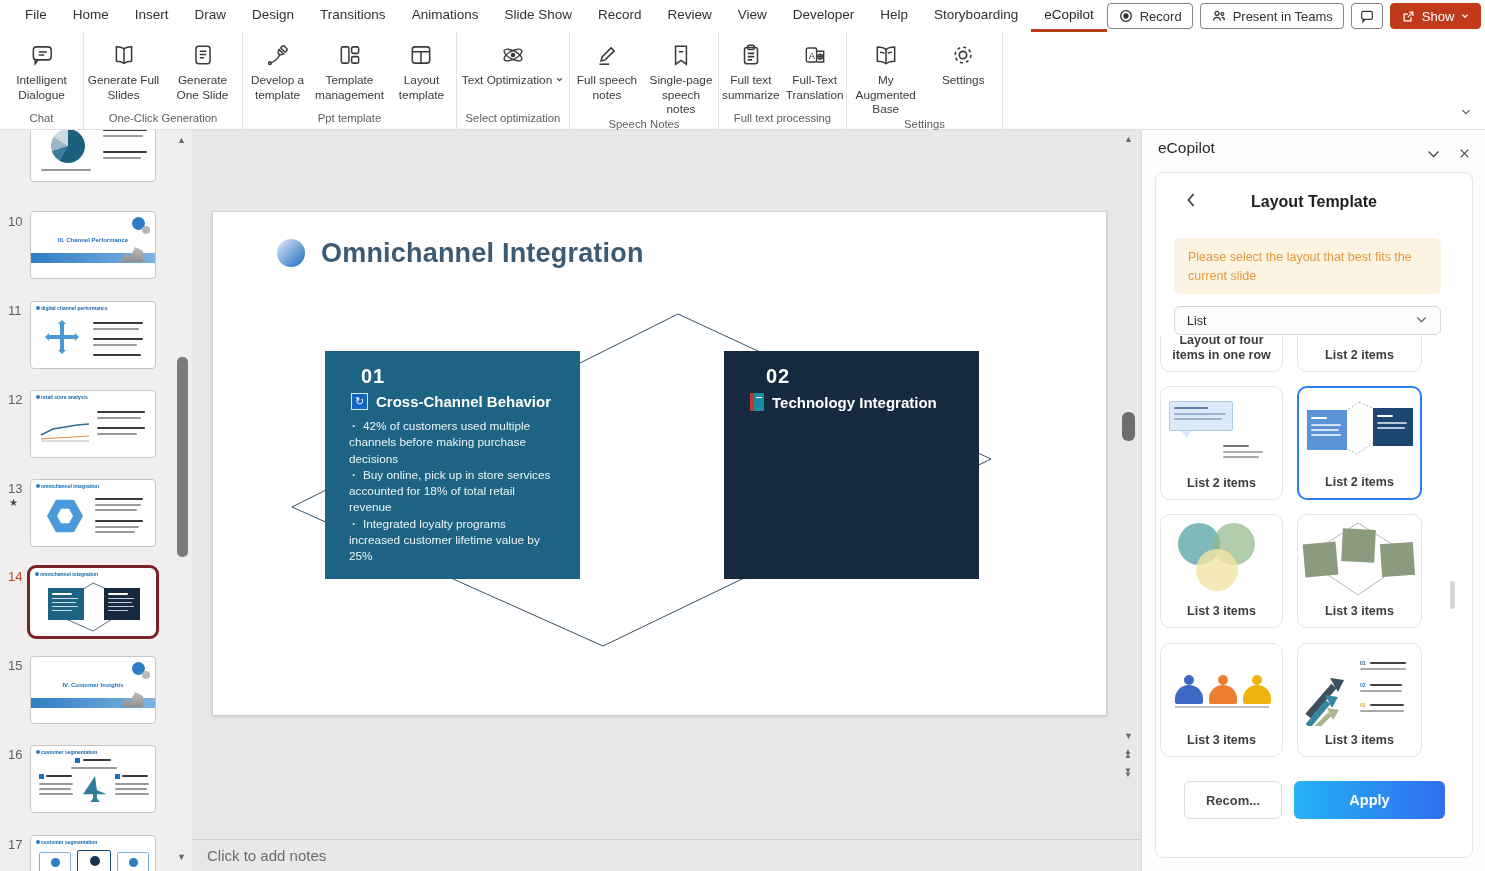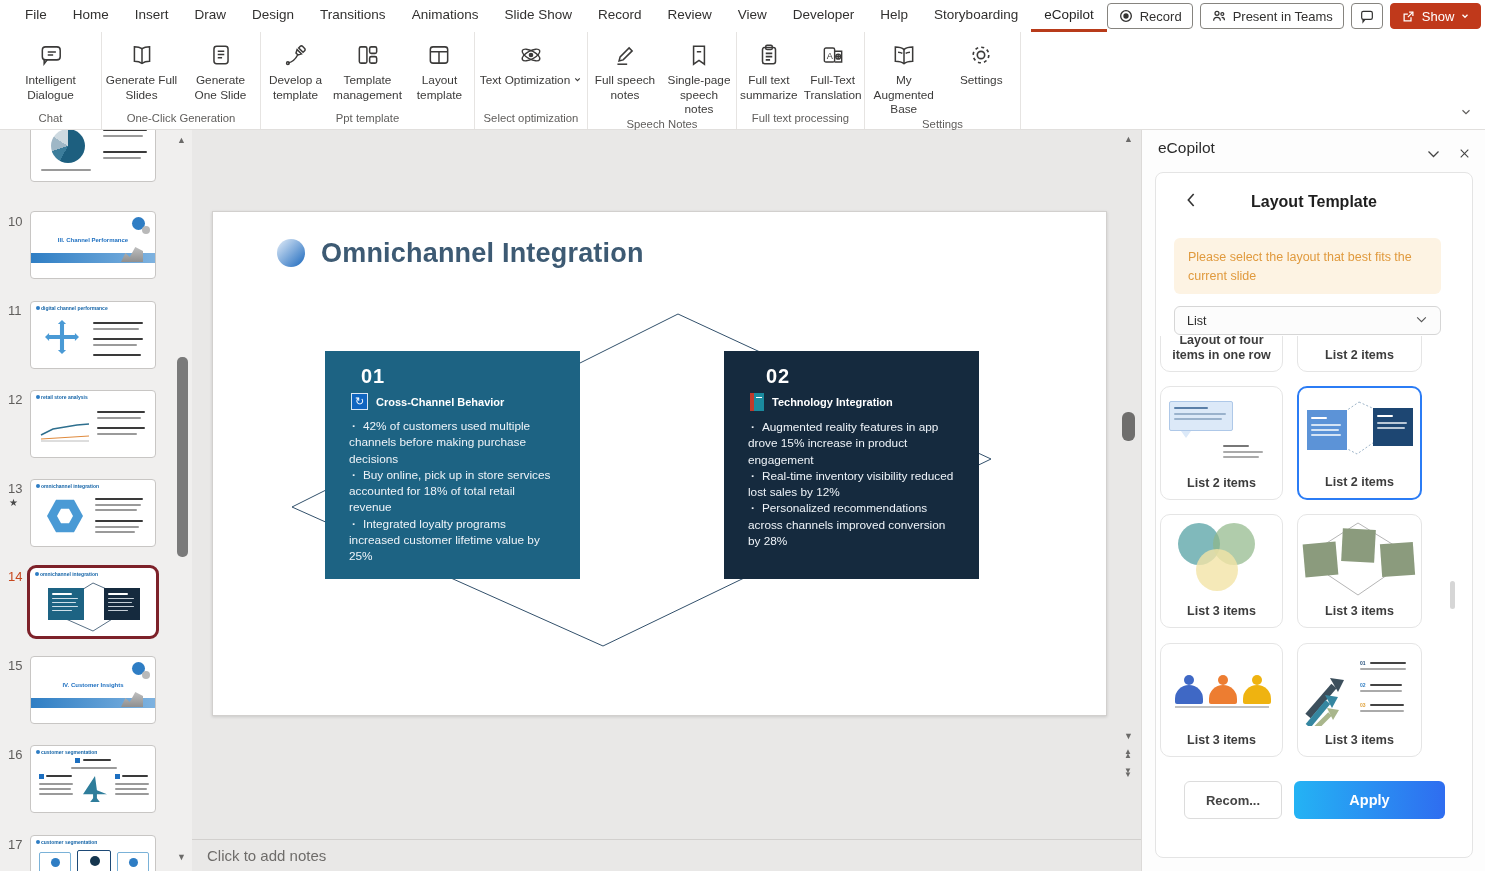--- a/index.html
+++ b/index.html
@@ -44,21 +44,21 @@
 
   
   .editor { position:absolute; left:192px; top:130px; width:949px; height:741px; background:#e9e8e7; }
   .canvas { position:absolute; left:20px; top:81px; width:895px; height:505px; background:#fff; border:1px solid #d2d0ce; box-shadow:0 1px 3px rgba(0,0,0,.14); }
   .deco-svg { position:absolute; left:0; top:0; }
   .title-dot { position:absolute; left:64px; top:27px; width:28px; height:28px; border-radius:50%; background:linear-gradient(135deg,#cfe0f3 10%,#2e75c3 90%); }
   .slide-title { position:absolute; left:108px; top:26px; font-size:27px; font-weight:bold; color:#3d5a73; letter-spacing:.2px; }
   .sbox { position:absolute; top:139px; width:255px; height:228px; color:#fff; }
   .sbox-num { font-size:20px; font-weight:bold; margin:14px 0 0 36px; letter-spacing:1px; }
   .sbox-head { display:flex; align-items:center; gap:8px; margin:5px 0 0 26px; }
-  .sbox-title { font-size:11px; font-weight:bold; white-space:nowrap; }
+  .sbox-title { font-size:15px; font-weight:bold; white-space:nowrap; }
   .sicon-sync { width:17px; height:17px; background:#1065c0; border:1px solid #d8e6f4; color:#fff; font-size:11px; line-height:15px; text-align:center; flex:0 0 auto; }
   .sicon-device { width:14px; height:18px; background:#1a8a9e; border-left:4px solid #c0392b; position:relative; flex:0 0 auto; }
   .sicon-device::after { content:""; position:absolute; left:2px; top:4px; width:6px; height:1px; background:#fff; }
   .sbullets { margin:8px 24px 0 24px; font-size:11.8px; line-height:1.38; color:#eef3f8; }
   .bullet::before { content:"·"; font-weight:bold; margin:0 7px 0 3px; }
 
   
   .ed-scroll-thumb { position:absolute; left:930px; top:282px; width:13px; height:29px; background:#6f6e6d; border-radius:6px; }
 
   
@@ -159,21 +159,21 @@
             <svg width="10" height="10" viewBox="0 0 24 24" fill="none" stroke="#fff" stroke-width="3">
               <path d="M6 9l6 6 6-6"></path>
             </svg>
           </span>
       </div>
     </div>
   </div>
 
   <div class="ribbon">
 
-    <div class="rgroup" style="width:102px">
+    <div class="rgroup" style="width:84px">
       <div class="rbuttons">
         <div class="rbtn">
           <span class="ricon">
               <svg width="26" height="26" viewBox="0 0 24 24" fill="none" stroke="#3b3a39" stroke-width="1.4">
                 <rect x="4" y="4.5" width="16.5" height="12" rx="3"></rect>
                 <path d="M8.5 16.5l-2.8 3.6v-3.6"></path>
                 <path d="M9 9.2h7.5M9 12h5"></path>
               </svg>
             </span>
           <span>Intelligent Dialogue</span>
@@ -496,25 +496,20 @@
           <div class="bullet">Buy online, pick up in store services accounted for 18% of total retail revenue</div>
           <div class="bullet">Integrated loyalty programs increased customer lifetime value by 25%</div>
         </div>
       </div>
 
       <div class="sbox" style="left:511px;background:#152a3e">
         <div class="sbox-num" style="margin-left:42px">02</div>
         <div class="sbox-head">
           <span class="sicon-device"></span>
           <span class="sbox-title">Technology Integration</span>
-        </div>
-        <div class="sbullets">
-          <div class="bullet">Augmented reality features in app drove 15% increase in product engagement</div>
-          <div class="bullet">Real-time inventory visibility reduced lost sales by 12%</div>
-          <div class="bullet">Personalized recommendations across channels improved conversion by 28%</div>
         </div>
       </div>
     </div>
 
     <div class="scrollmark" style="left:932px;top:4px">▲</div>
     <div class="ed-scroll-thumb"></div>
     <div class="scrollmark" style="left:932px;top:601px">▼</div>
     <div class="scrollmark" style="left:932px;top:620px;line-height:4px;font-size:8px">▲<br>▲</div>
     <div class="scrollmark" style="left:932px;top:639px;line-height:4px;font-size:8px">▼<br>▼</div>
 

